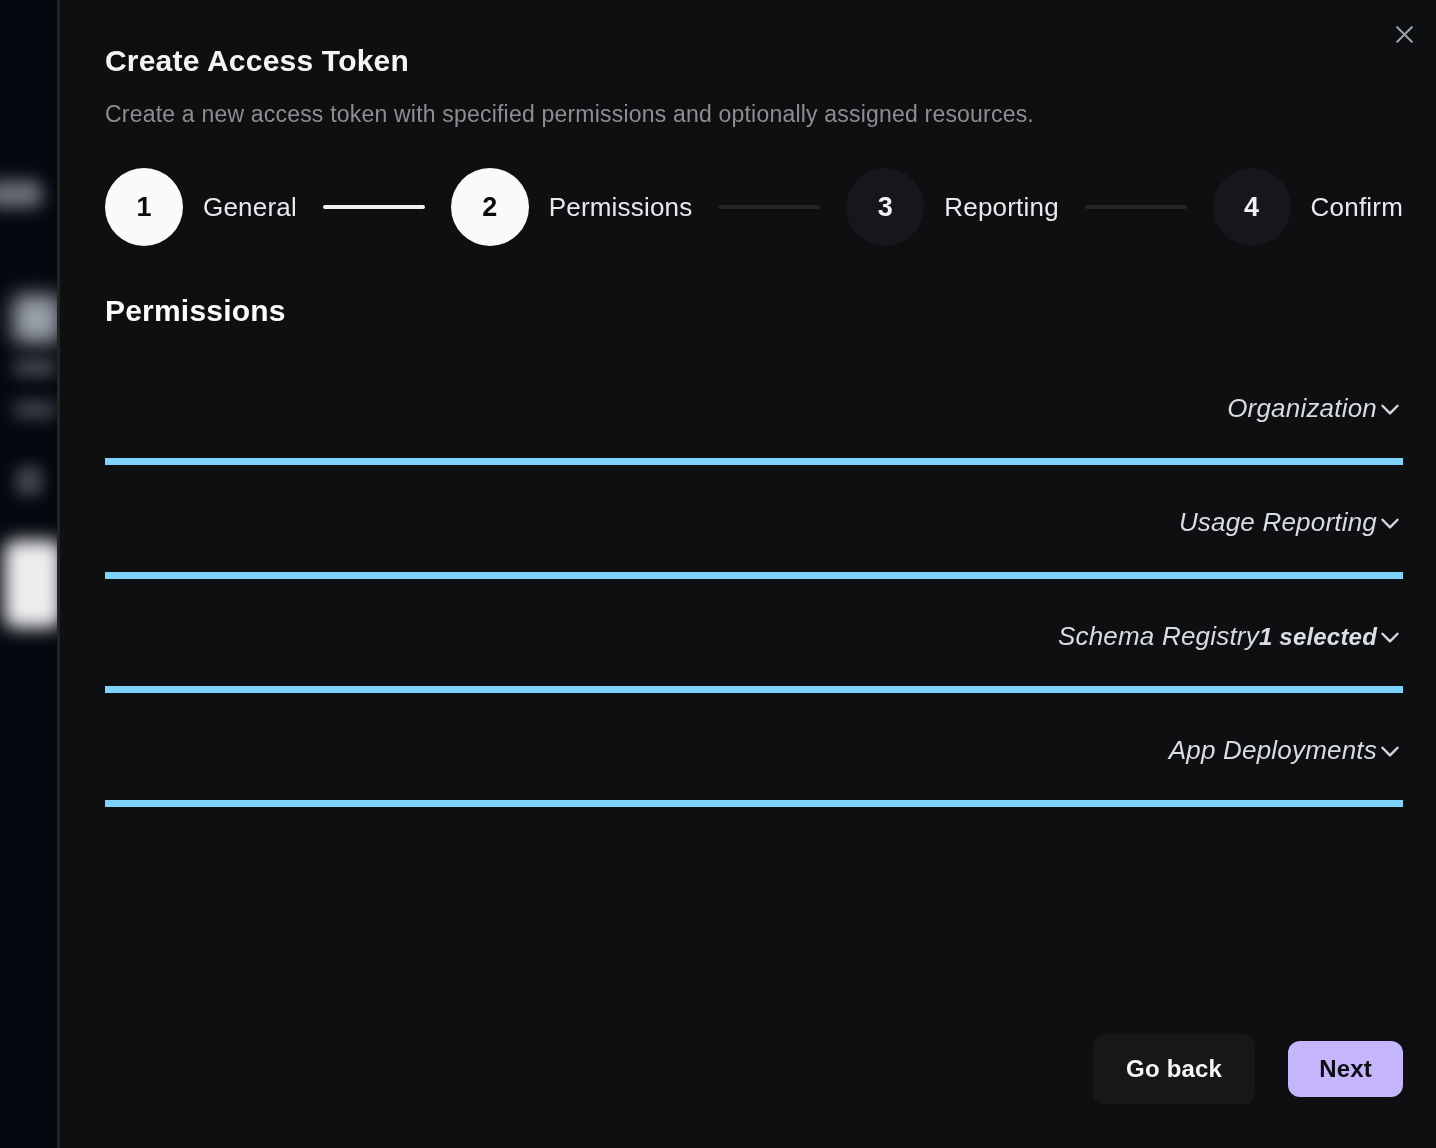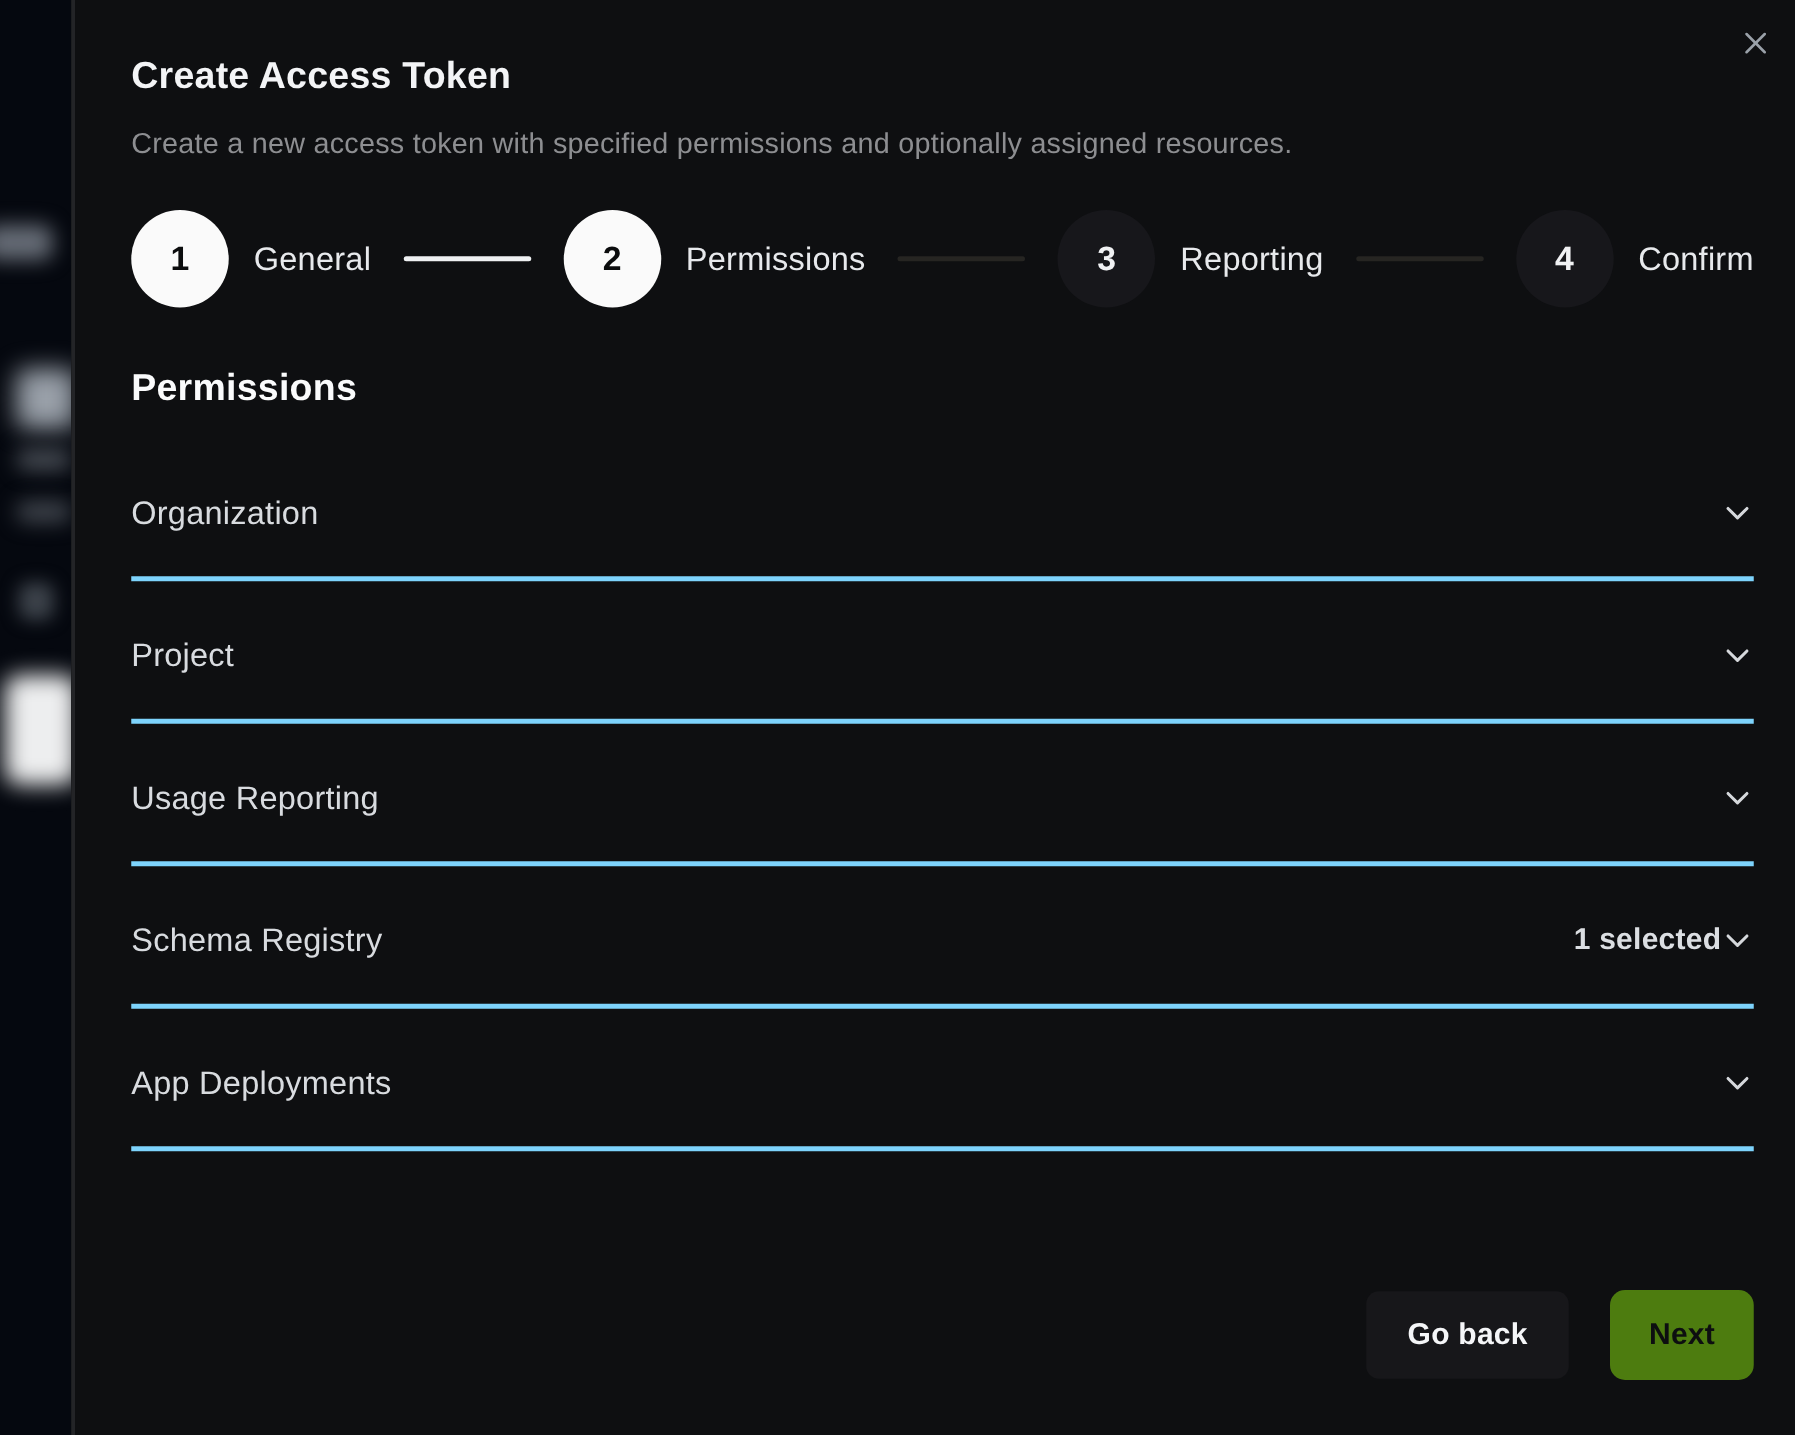--- a/index.html
+++ b/index.html
@@ -67,45 +67,46 @@
   .connector.todo { background:#262522; }
 
   
   .section-heading {
     margin-top:48px;
     font-size:30px; font-weight:700; color:#fafbfc; letter-spacing:.2px;
   }
   .accordion { margin-top:23px; }
   .acc-row {
     height:114px;
-    display:flex; align-items:center; justify-content:space-between;
-    border-bottom:4px solid #7dd3fc;
+    display:flex; align-items:center; justify-content:flex-end;
+    border-bottom:7px solid #7dd3fc;
     padding-top:8px;
     cursor:pointer;
+    font-style:italic;
   }
   .row-label { font-size:26px; font-weight:500; color:#d8dbdf; letter-spacing:.2px; }
   .row-right { display:flex; align-items:center; }
   .selection-count { font-size:24px; font-weight:600; color:#dbdee2; letter-spacing:.2px; }
   .selection-count:empty { display:none; }
   .chevron svg { width:26px; height:26px; stroke:#d5d8dc; stroke-width:2.2; fill:none;
                  stroke-linecap:round; stroke-linejoin:round; display:block; }
 
   
   .footer {
     position:absolute; right:33px; bottom:44px;
     display:flex; align-items:center; gap:33px;
   }
   .btn { border:none; cursor:pointer; font-family:inherit; font-weight:600; letter-spacing:.2px; }
   .btn-secondary {
     height:70px; padding:0 33px; border-radius:10px;
     background:#17171a; color:#f5f6f8; font-size:24px;
   }
   .btn-primary {
-    height:72px; padding:0 31px; border-radius:12px;
-    background:#4d7c0f; color:#0d0e10; font-size:24px;
+    height:56px; padding:0 31px; border-radius:12px;
+    background:#c4b5fd; color:#0d0e10; font-size:24px;
   }
 </style>
 </head>
 <body>
 
 <div class="backdrop">
   <div class="blob blob-1"></div>
   <div class="blob blob-2"></div>
   <div class="blob blob-3"></div>
   <div class="blob blob-4"></div>
@@ -158,31 +159,20 @@
       <div class="row-right">
 
         <span class="chevron">
           <svg viewBox="0 0 24 24">
               <polyline points="5 9 12 16 19 9"></polyline>
             </svg>
         </span>
       </div>
     </div>
 
-    <div class="acc-row">
-      <span class="row-label">Project</span>
-      <div class="row-right">
-
-        <span class="chevron">
-          <svg viewBox="0 0 24 24">
-              <polyline points="5 9 12 16 19 9"></polyline>
-            </svg>
-        </span>
-      </div>
-    </div>
 
     <div class="acc-row">
       <span class="row-label">Usage Reporting</span>
       <div class="row-right">
 
         <span class="chevron">
           <svg viewBox="0 0 24 24">
               <polyline points="5 9 12 16 19 9"></polyline>
             </svg>
         </span>

